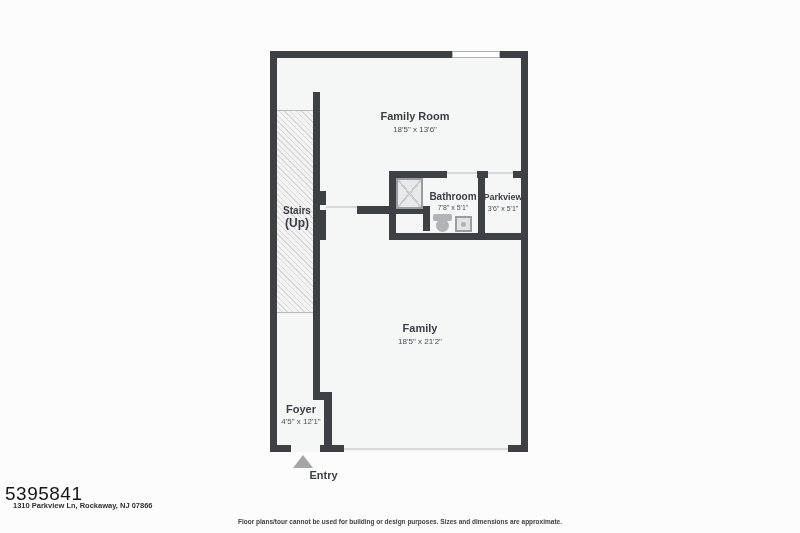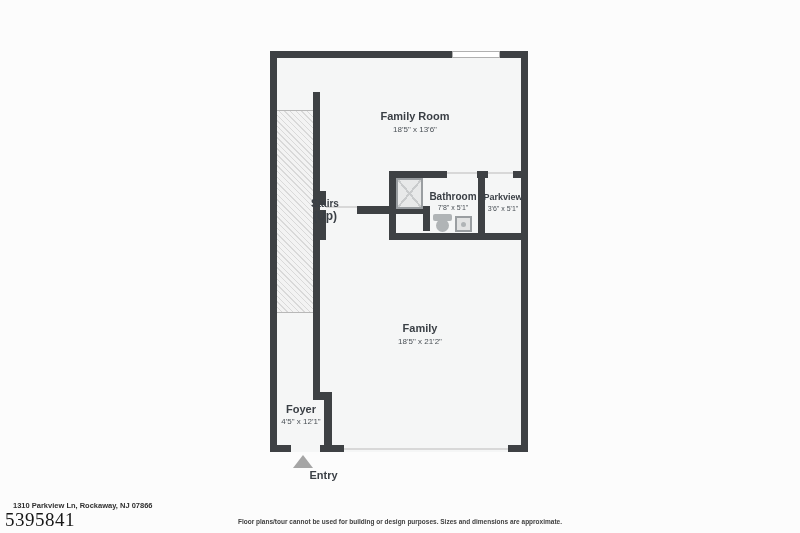--- a/index.html
+++ b/index.html
@@ -79,21 +79,21 @@
     <div class="toilet-bowl"></div>
   </div>
   <div class="sink" style="left:455px;top:216px;width:17px;height:16px;">
     <div class="sink-basin"></div>
   </div>
 
   <div class="room-label" style="left:415px;top:110px;">
     <div class="rname">Family Room</div>
     <div class="rdims">18'5" x 13'6"</div>
   </div>
-  <div class="room-label" style="left:297px;top:198px;margin-left:28px;">
+  <div class="room-label" style="left:297px;top:205px;">
     <div class="rname sm">Stairs</div>
     <div class="rsub">(Up)</div>
   </div>
   <div class="room-label" style="left:453px;top:191px;">
     <div class="rname sm">Bathroom</div>
     <div class="rdims xs" style="margin-top:2px;">7'8" x 5'1"</div>
   </div>
   <div class="room-label" style="left:503px;top:193px;">
     <div class="rname xs">Parkview</div>
     <div class="rdims xs" style="margin-top:2px;">3'6" x 5'1"</div>
@@ -106,16 +106,16 @@
     <div class="rname">Foyer</div>
     <div class="rdims" style="margin-top:2px;">4'5" x 12'1"</div>
   </div>
 
   <div class="entry-arrow" style="left:293px;top:455px;"></div>
   <div class="room-label" style="left:303px;top:469px;padding-left:41px;">
     <div class="rname">Entry</div>
   </div>
 
   <div class="address" style="left:13px;top:501px;">1310 Parkview Ln, Rockaway, NJ 07866</div>
-  <div class="mls" style="left:5px;top:509px;font-family:Liberation Serif, serif;">5395841</div>
+  <div class="mls" style="left:5px;top:483px;">5395841</div>
   <div class="disclaimer" style="left:400px;top:518px;">Floor plans/tour cannot be used for building or design purposes. Sizes and dimensions are approximate.</div>
 
 </div>
 
 </body></html>

